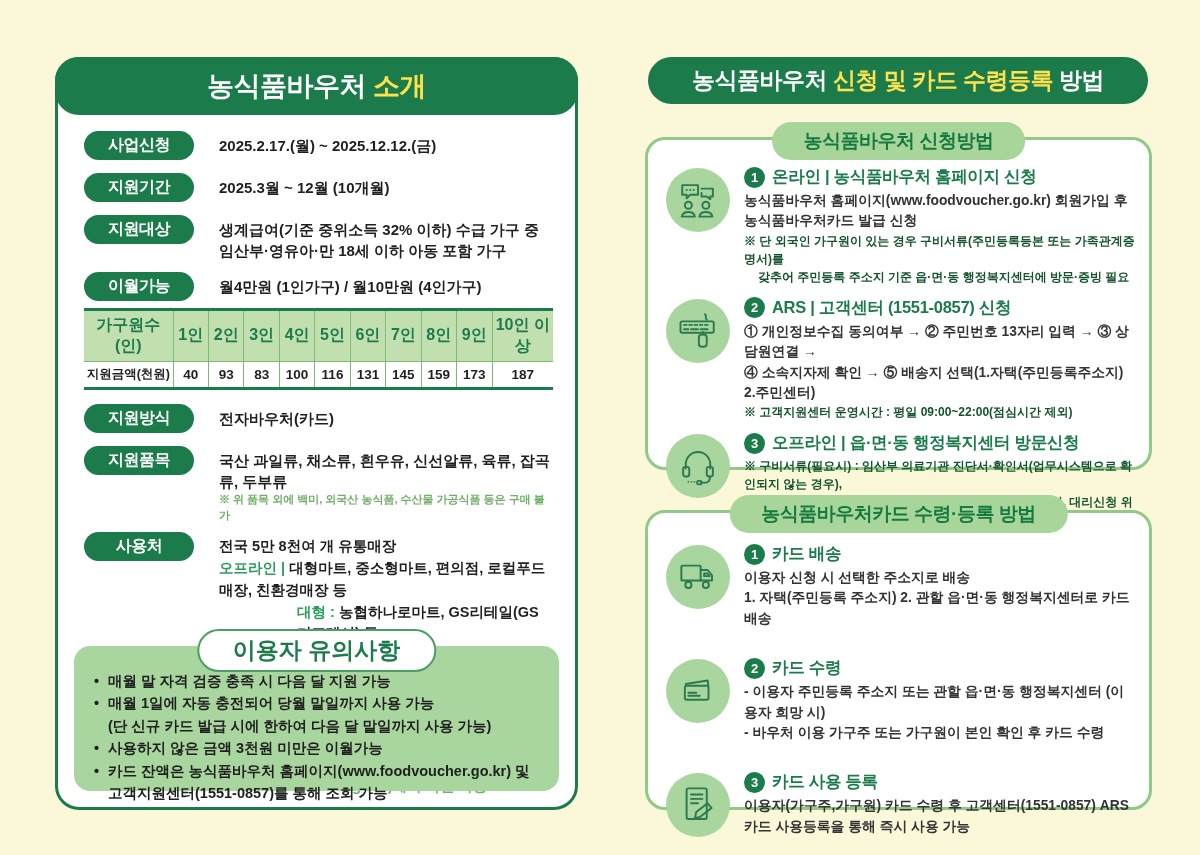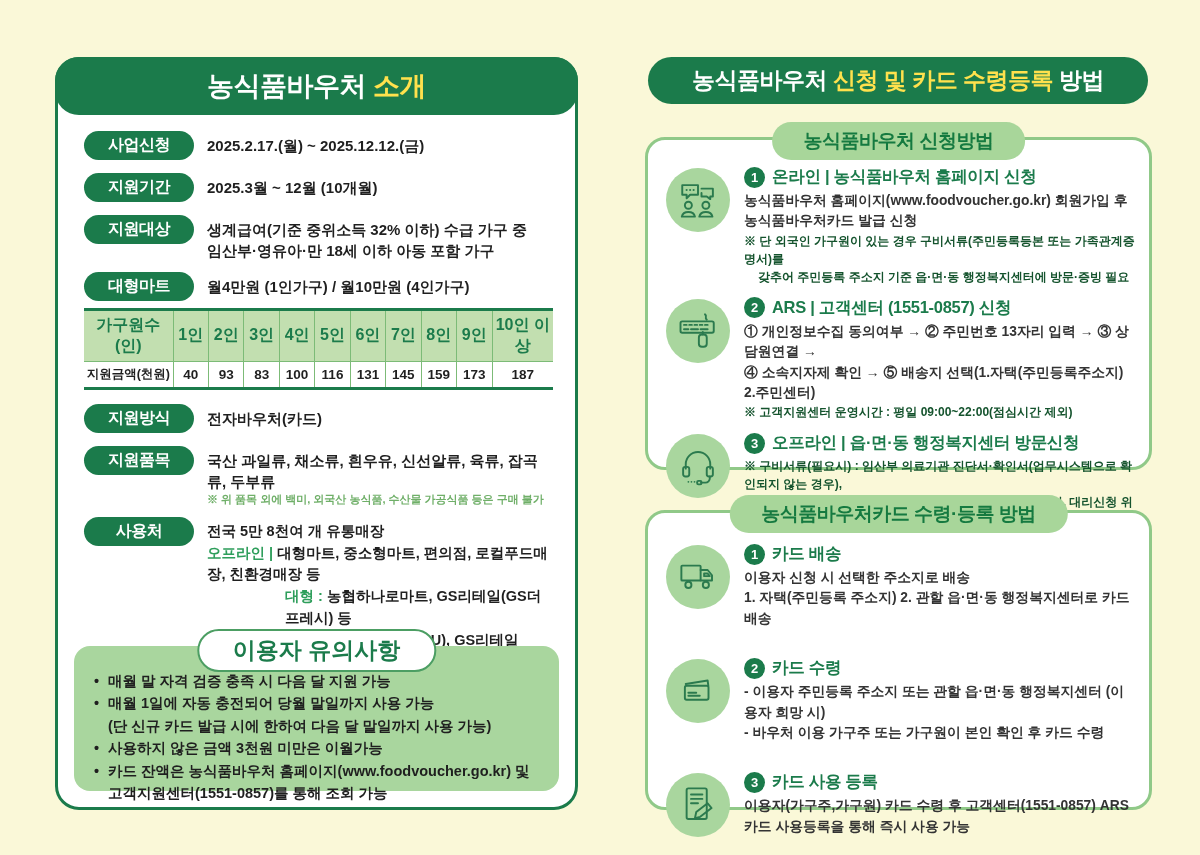--- a/index.html
+++ b/index.html
@@ -15,21 +15,21 @@
     position:absolute; left:55px; top:57px; width:523px; height:753px;
     background:#fff; border:3px solid #1B7B4B; border-radius:24px;
   }
   .left-header{
     height:58px; margin:-3px -3px 0 -3px; background:#1B7B4B; border-radius:24px;
     display:flex; align-items:center; justify-content:center;
     color:#fff; font-size:27px; font-weight:bold; letter-spacing:-0.5px;
   }
   .accent{ color:#FFE14D; }
   .left-body{ padding:16px 22px 0 26px; }
-  .info-row{ display:flex; margin-bottom:13px; }
+  .info-row{ display:flex; margin-bottom:13px;gap:12px; }
   .pill{
     flex:0 0 110px; height:29px; background:#1B7B4B; color:#fff; border-radius:17px;
     display:flex; align-items:center; justify-content:center;
     font-weight:bold; font-size:16px; margin-right:13px; letter-spacing:-0.5px;
   }
   .info-content{ padding-top:4px; font-size:15px; font-weight:bold; line-height:1.42; color:#1f1f1f; }
   .note-green{ color:#6FAF68; font-size:11px; font-weight:bold; }
   .lbl-green{ color:#2E9E5B; }
   
   .amount-table{
@@ -117,21 +117,21 @@
 
     <div class="info-row" style="margin-bottom:10px;">
       <div class="pill">지원대상</div>
       <div class="info-content">
         <div>생계급여(기준 중위소득 32% 이하) 수급 가구 중</div>
         <div>임산부·영유아·만 18세 이하 아동 포함 가구</div>
       </div>
     </div>
 
     <div class="info-row" style="margin-bottom:7px;">
-      <div class="pill">대형마트</div>
+      <div class="pill">이월가능</div>
       <div class="info-content">월4만원 (1인가구) / 월10만원 (4인가구)</div>
     </div>
 
     <table class="amount-table">
       <tbody>
           <tr>
         <th>가구원수(인)</th>
         <th>1인</th>
         <th>2인</th>
         <th>3인</th>

